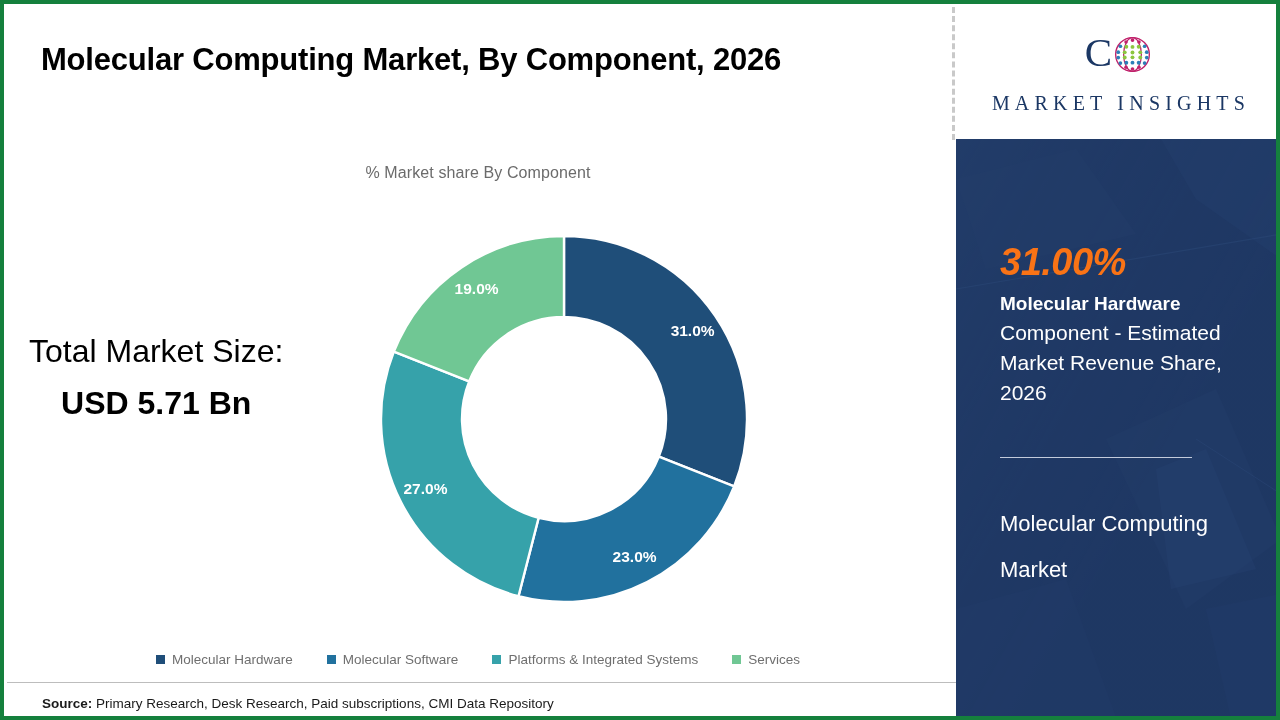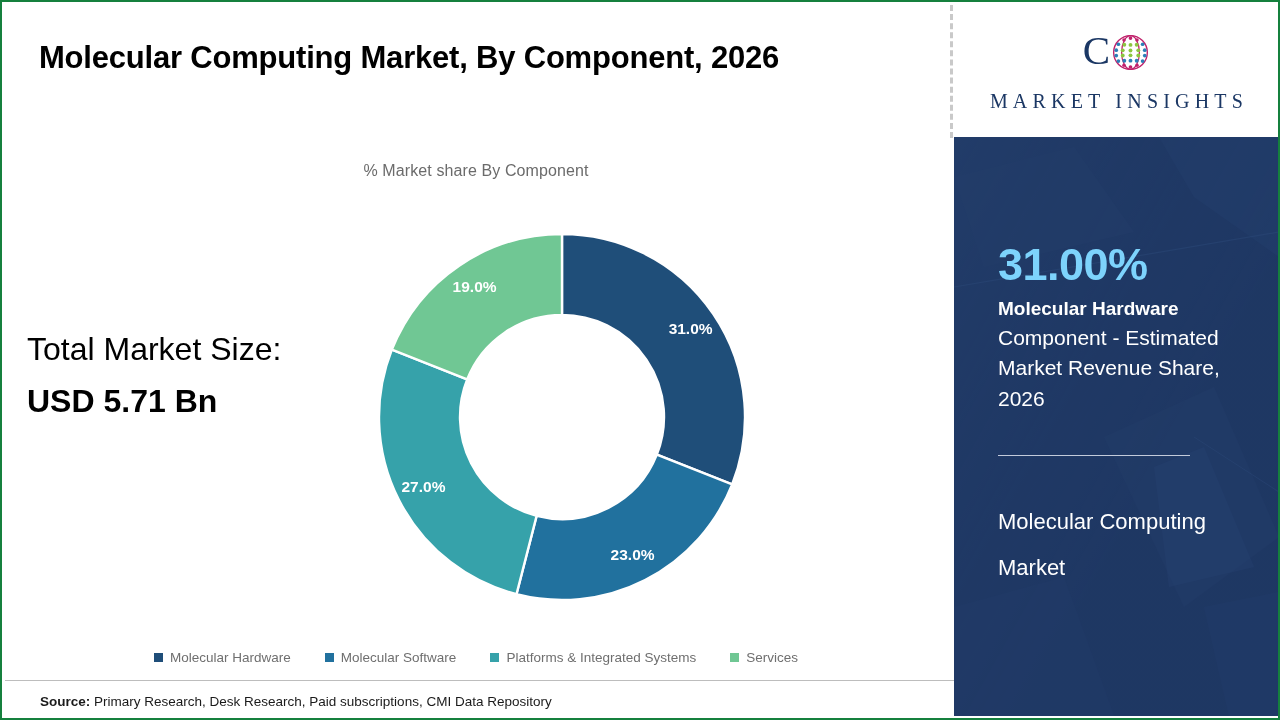--- a/index.html
+++ b/index.html
@@ -12,21 +12,21 @@
     background: #ffffff;
     font-family: "Liberation Sans", sans-serif;
     overflow: hidden;
   }
 
   #page {
     position: relative;
     width: 1280px;
     height: 720px;
     box-sizing: border-box;
-    border: 2px solid #15803d;
+    border: 4px solid #15803d;
     background: #ffffff;
     overflow: hidden;
   }
 
   
   #main-area {
     position: absolute;
     left: 0;
     top: 0;
     width: 948px;
@@ -58,21 +58,21 @@
 
   #total-market-block {
     position: absolute;
     left: 25px;
     top: 322px;
     font-size: 32px;
     color: #000000;
     line-height: 1.62;
   }
   #total-market-label { display: block; font-weight: normal; }
-  #total-market-value { display: block; font-weight: bold; }
+  #total-market-value { display: block; font-weight: bold; text-align: center; }
 
   
   #donut-wrap {
     position: absolute;
     left: 375px;
     top: 230px;
     width: 370px;
     height: 370px;
   }
   #donut-svg { display: block; width: 370px; height: 370px; }
@@ -208,25 +208,26 @@
     opacity: 0.5;
   }
 
   #stat-block {
     position: absolute;
     left: 44px;
     top: 104px;
     width: 250px;
   }
   #stat-percent {
-    font-size: 45px;
+    font-size: 38px;
     font-weight: bold;
-    color: #7dd3fc;
+    color: #f97316;
     line-height: 1.05;
     letter-spacing: -0.5px;
+    font-style: italic;
   }
   #stat-heading {
     margin-top: 9px;
     font-size: 19px;
     font-weight: bold;
     color: #ffffff;
     line-height: 1.3;
   }
   #stat-desc {
     margin-top: 1px;

